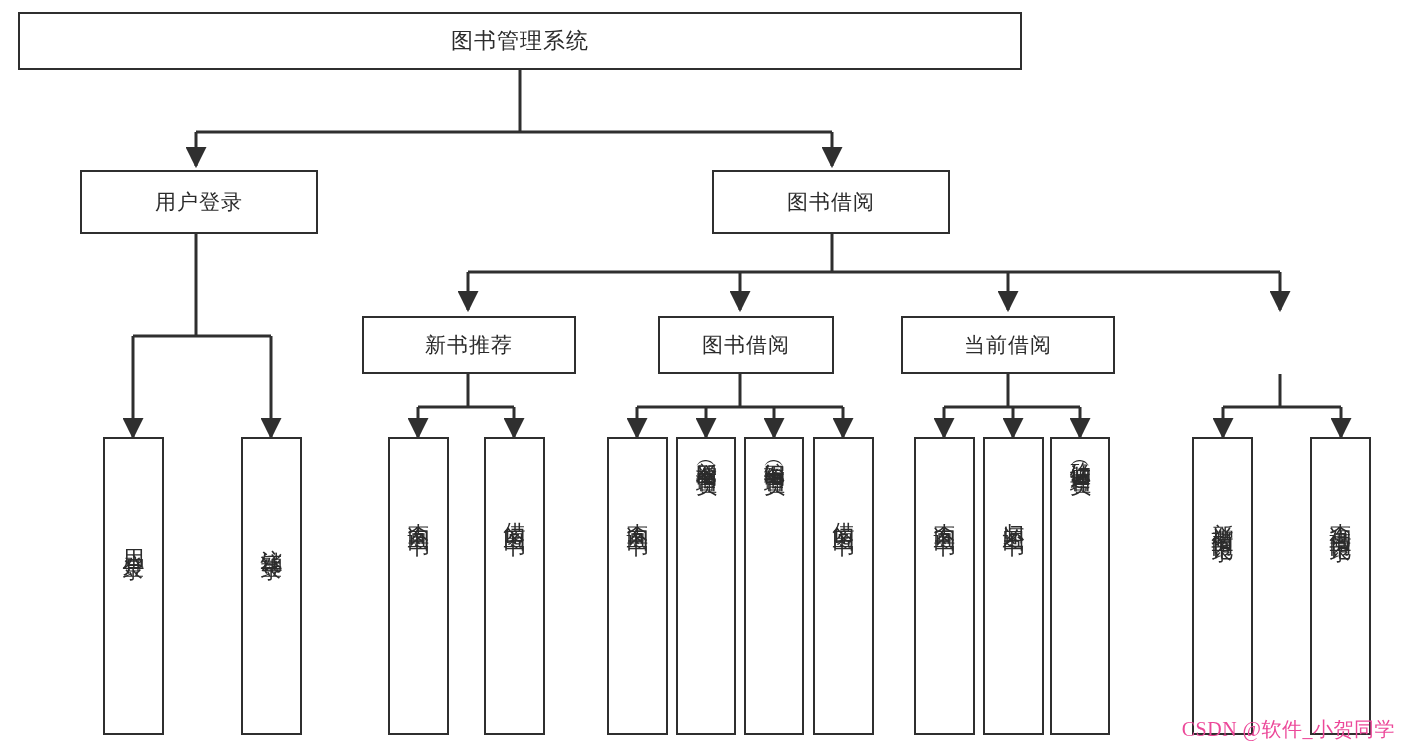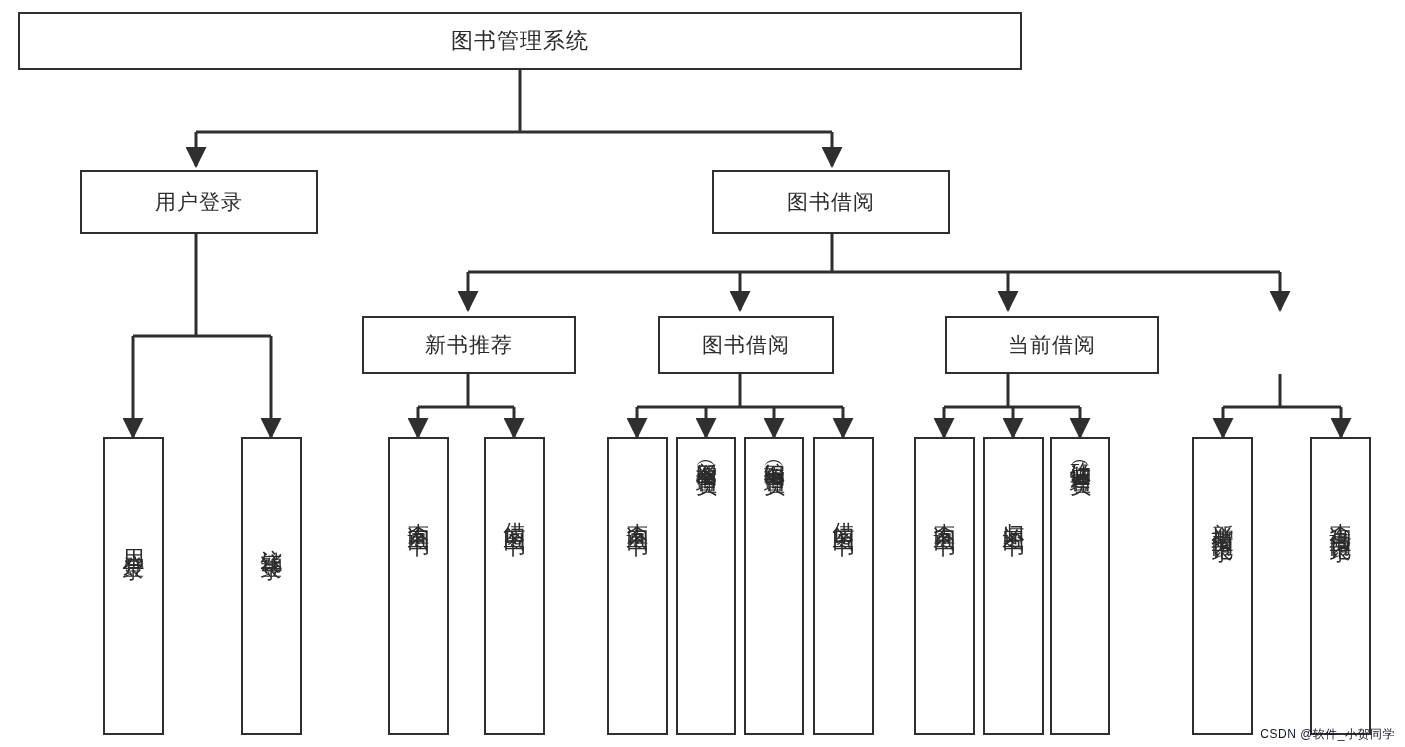--- a/index.html
+++ b/index.html
@@ -54,24 +54,24 @@
     margin:0 auto;
   }
   .node.v.tall .label{font-size:21px;letter-spacing:2px;}
   .node.v.mid .label{margin-top:86px;}
   .node.v.mid2 .label{margin-top:60px;}
 
   #watermark{
     position:absolute;
     right:10px;
     bottom:4px;
-    font-size:12px;
-    color:#0f172a;
+    font-size:20px;
+    color:#ec4899;
     white-space:nowrap;
-    font-family:Liberation Sans, sans-serif;
+    font-family:Liberation Serif, serif;
     letter-spacing:0.5px;
   }
 </style>
 </head>
 <body>
 
 <div id="diagram-root">
 
   <svg id="connectors" viewBox="0 0 1405 747" width="1405" height="747" aria-hidden="true">
     <defs>
@@ -133,21 +133,21 @@
   <div class="node h" style="left:712px;top:170px;width:238px;height:64px;">
     <span class="label">图书借阅</span>
   </div>
 
   <div class="node h" style="left:362px;top:316px;width:214px;height:58px;">
     <span class="label">新书推荐</span>
   </div>
   <div class="node h" style="left:658px;top:316px;width:176px;height:58px;">
     <span class="label">图书借阅</span>
   </div>
-  <div class="node h" style="left:901px;top:316px;width:214px;height:58px;margin-left:44px;">
+  <div class="node h" style="left:901px;top:316px;width:214px;height:58px;">
     <span class="label">当前借阅</span>
   </div>
 
   <div class="node v mid" style="left:103px;top:437px;width:61px;height:298px;">
     <span class="label">用户登录</span>
   </div>
   <div class="node v mid" style="left:241px;top:437px;width:61px;height:298px;">
     <span class="label">注销登录</span>
   </div>
 

